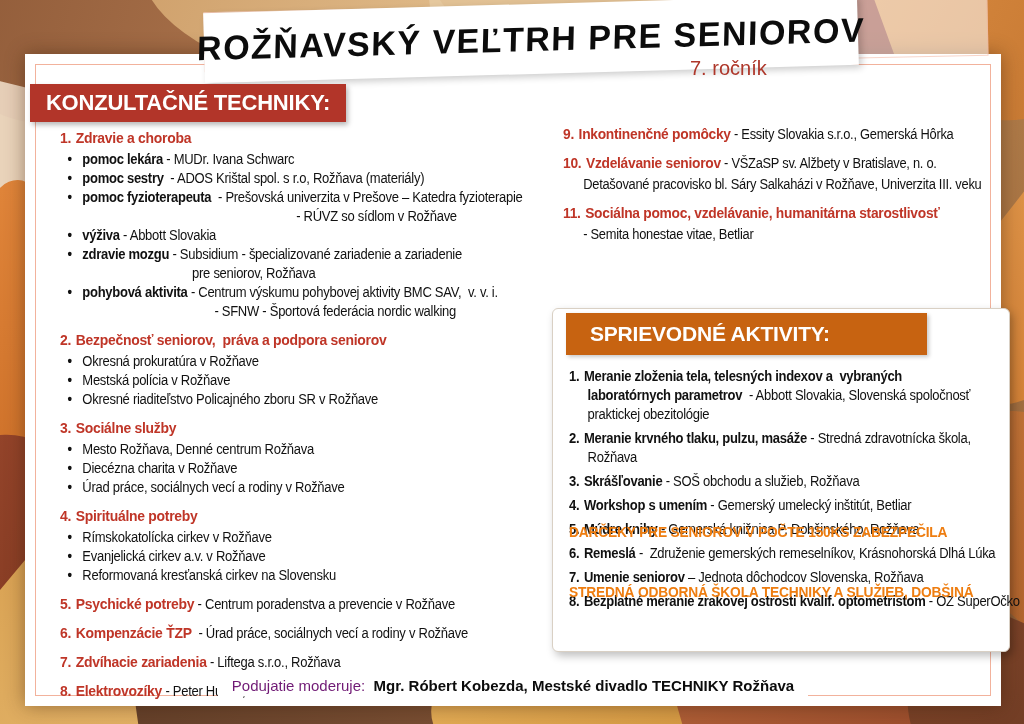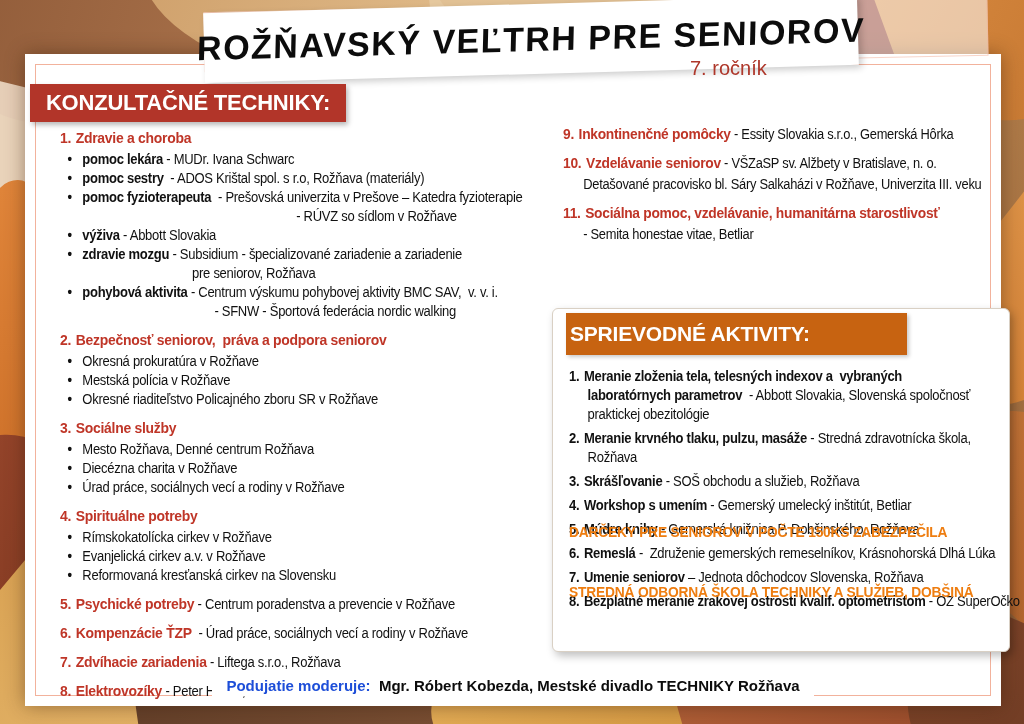--- a/index.html
+++ b/index.html
@@ -57,37 +57,37 @@
   .brow{padding-left:24px;position:relative;}
   .dot{position:absolute;left:8px;top:0;font-weight:700;}
   .bb{font-weight:700;}
   .bcont{padding-left:24px;}
   .rcont{margin-left:22px;}
 
   
   .panel{position:absolute;z-index:5;left:552px;top:308px;width:456px;height:342px;background:#fff;
         border:1px solid #d9d0c4;border-radius:6px;box-shadow:3px 4px 9px rgba(0,0,0,.25);}
   .spr-header{position:absolute;left:13px;top:4px;width:337px;height:42px;background:#c76311;color:#fff;
-        font-weight:700;font-size:21px;display:flex;align-items:center;padding-left:4px;
+        font-weight:700;font-size:21px;display:flex;align-items:center;padding-left:24px;
         letter-spacing:-.2px;box-shadow:2px 2px 4px rgba(0,0,0,.22);white-space:pre;}
   .spr-list{position:absolute;left:16px;top:58px;width:430px;font-size:14px;letter-spacing:-.3px;
         transform:scaleX(.93);transform-origin:left top;}
   .spr-list span{white-space:pre;}
   .sitem{margin-bottom:5px;}
   .sline{line-height:19px;}
   .sline.rest{margin-left:20px;}
   .snum{font-weight:700;margin-right:5px;}
   .sb{font-weight:700;}
   .gift{position:absolute;left:16px;bottom:9px;color:#ee7d10;font-weight:700;font-size:14.5px;
         line-height:20px;letter-spacing:-.2px;transform:scaleX(.95);transform-origin:left top;white-space:pre;}
 
   
   .footer{position:absolute;z-index:6;left:25px;top:677px;width:976px;text-align:center;font-size:15px;}
   .footer .wrap{background:#fff;padding:2px 14px;white-space:pre;}
-  .footer .flabel{font-weight:700;color:#1d4ed8;}
+  .footer .flabel{font-weight:400;color:#701a75;}
   .footer .fvalue{font-weight:700;color:#0c0c0c;}
 </style>
 </head>
 <body>
 
 <div class="stage">
   <div class="leaf lf1"></div>
   <div class="leaf lf2"></div>
   <div class="leaf lf3"></div>
   <div class="leaf lf4"></div>

